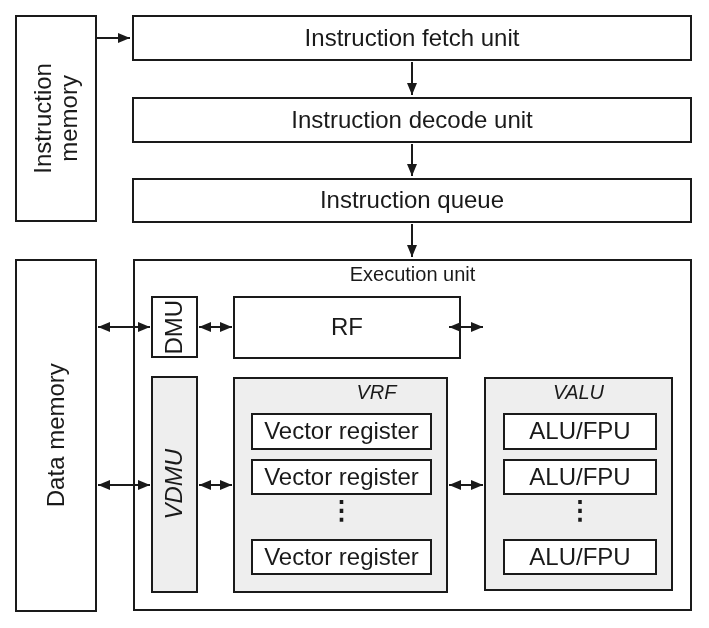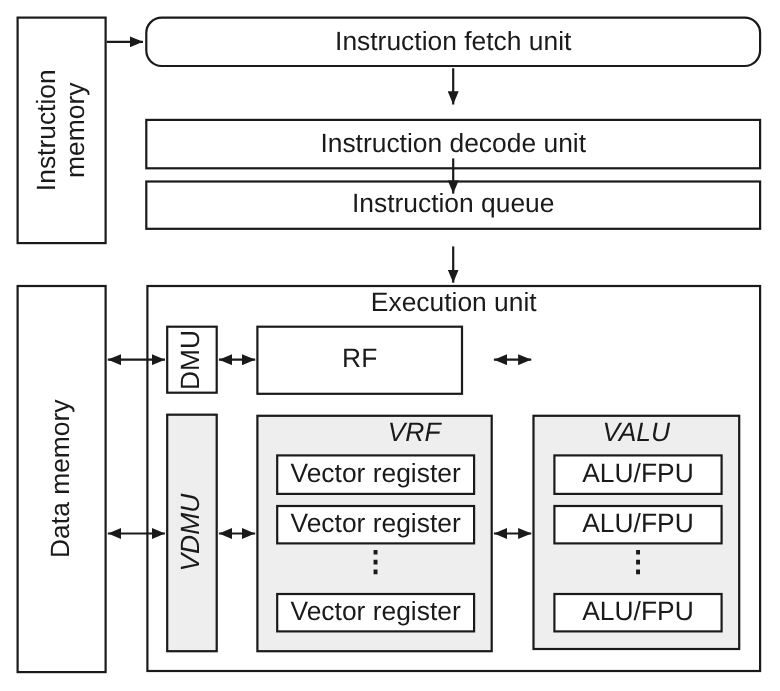--- a/index.html
+++ b/index.html
@@ -27,21 +27,21 @@
     transform:rotate(-90deg);
     white-space:pre;
     text-align:center;
     flex:none;
   }
   .italic{font-style:italic;}
   .section-title{
     position:absolute;
     box-sizing:border-box;
     text-align:center;
-    font-size:24px;
+    font-size:20px;
     line-height:1.1;
   }
   .dots{
     position:absolute;
     text-align:center;
     font-size:26px;
     font-weight:bold;
     line-height:1;
     letter-spacing:0;
   }
@@ -59,44 +59,44 @@
 </head>
 <body>
 
 <div id="canvas">
 
   <div class="box" style="left:15px;top:15px;width:82px;height:207px;">
     <div class="vtext">Instruction
 memory</div>
   </div>
 
-  <div class="box" style="left:132px;top:15px;width:560px;height:46px;border-radius:15px;">
+  <div class="box" style="left:132px;top:15px;width:560px;height:46px;">
     <span>Instruction fetch unit</span>
   </div>
 
-  <div class="box" style="left:132px;top:97px;width:560px;height:46px;margin-top:11px;">
+  <div class="box" style="left:132px;top:97px;width:560px;height:46px;">
     <span>Instruction decode unit</span>
   </div>
 
-  <div class="box" style="left:132px;top:164px;width:560px;height:45px;justify-content:center;">
+  <div class="box" style="left:132px;top:178px;width:560px;height:45px;justify-content:center;">
     <span>Instruction queue</span>
   </div>
 
   <div class="box" style="left:15px;top:259px;width:82px;height:353px;">
     <div class="vtext">Data memory</div>
   </div>
 
   <div class="box" style="left:133px;top:259px;width:559px;height:352px;justify-content:flex-start;align-items:flex-start;"></div>
   <div class="section-title" style="left:133px;top:263px;width:559px;">Execution unit</div>
 
   <div class="box" style="left:151px;top:296px;width:47px;height:62px;">
     <div class="vtext">DMU</div>
   </div>
 
-  <div class="box" style="left:233px;top:296px;width:188px;height:63px;">
+  <div class="box" style="left:233px;top:296px;width:228px;height:63px;">
     <span>RF</span>
   </div>
 
 
   <div class="box gray" style="left:151px;top:376px;width:47px;height:217px;">
     <div class="vtext italic">VDMU</div>
   </div>
 
   <div class="box gray" style="left:233px;top:377px;width:215px;height:216px;"></div>
   <div class="section-title italic" style="left:233px;top:381px;width:215px;margin-left:36px;">VRF</div>

